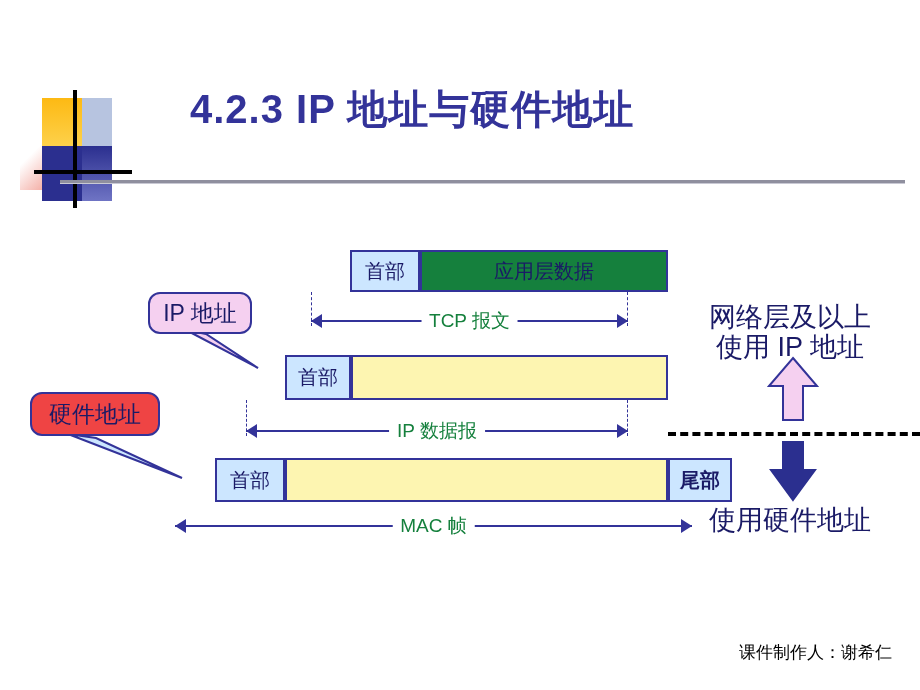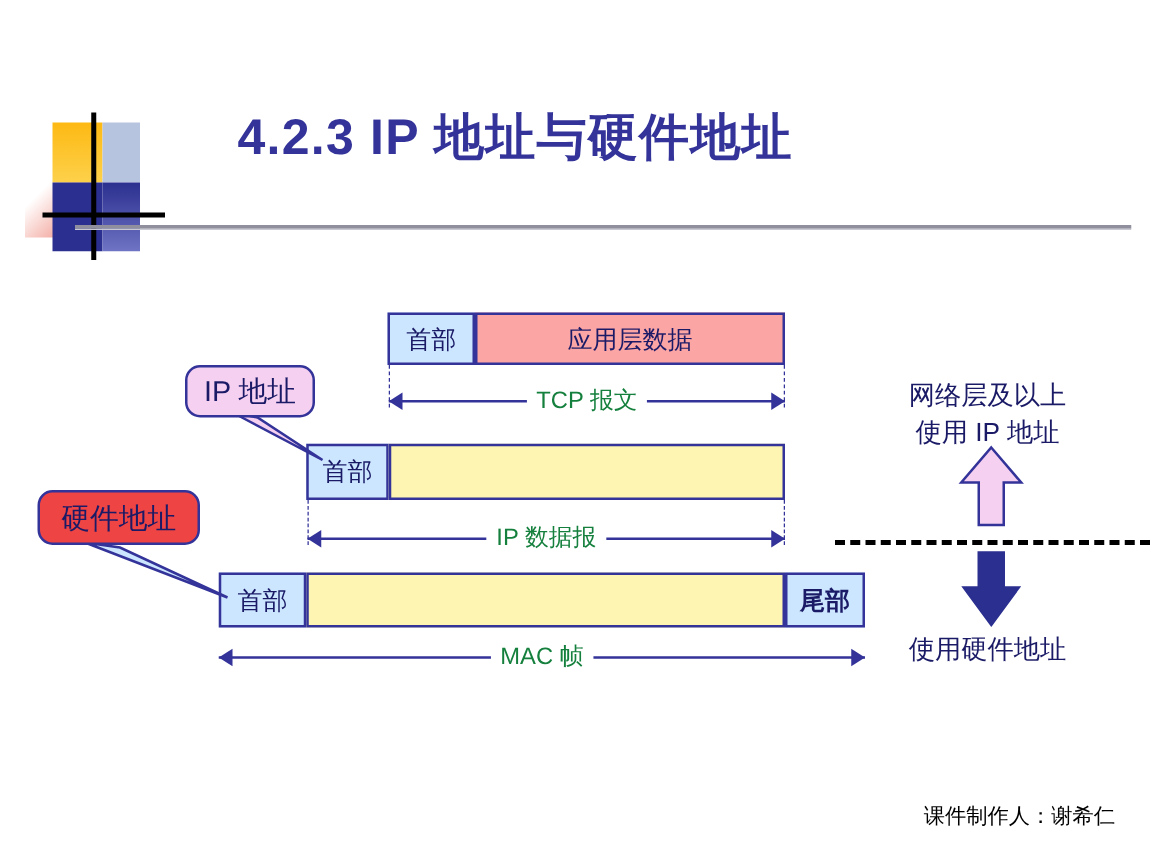--- a/index.html
+++ b/index.html
@@ -26,23 +26,23 @@
     background:#8f8f9e;
   }
   .title-rule:after{
     content:""; position:absolute; left:0; top:3px; width:100%; height:1px;
     background:#c9c9d4;
   }
 
   
   .box { position:absolute; box-sizing:border-box; border:2px solid #333399;
          display:flex; align-items:center; justify-content:center;
-         font-size:20px; color:#1a1a66; }
+         font-size:20px; color:#1a1a66;margin-left:40px; }
   .box.blue { background:#cce6ff; }
-  .box.green{ background:#fca5a5; }
+  .box.green{ background:#15803d; }
   .box.yellow{ background:#fdf5b1; }
 
   .dash-v { position:absolute; width:0; border-left:1px dashed #333399; }
 
   .arrow-row { position:absolute; height:22px; }
   .arrow-row .line { position:absolute; top:10px; height:2px; background:#333399; left:0; right:0; }
   .arrow-row .lbl {
     position:absolute; top:0; left:50%; transform:translateX(-50%);
     background:#ffffff; padding:0 8px; font-size:19px; color:#15803d;
     white-space:nowrap; line-height:22px;
@@ -59,21 +59,21 @@
     border:2px solid #333399; border-radius:12px;
     display:flex; align-items:center; justify-content:center;
     font-size:23px; color:#1a1a66; white-space:nowrap;
   }
   .callout.pink .bubble { background:#f5d0f0; }
   .callout.blue .bubble { background:#ef4444; }
   .callout svg { position:absolute; left:0; top:0; overflow:visible; }
 
   
   .side-text {
-    position:absolute; text-align:center; font-size:21px; color:#1a1a66;
+    position:absolute; text-align:center; font-size:27px; color:#1a1a66;
     line-height:30px; white-space:nowrap;
   }
 
   .hdashed {
     position:absolute; height:0; border-top:4px dashed #000000;
   }
 
   .footer {
     position:absolute; right:28px; bottom:26px;
     font-size:17px; color:#000000; white-space:nowrap;

